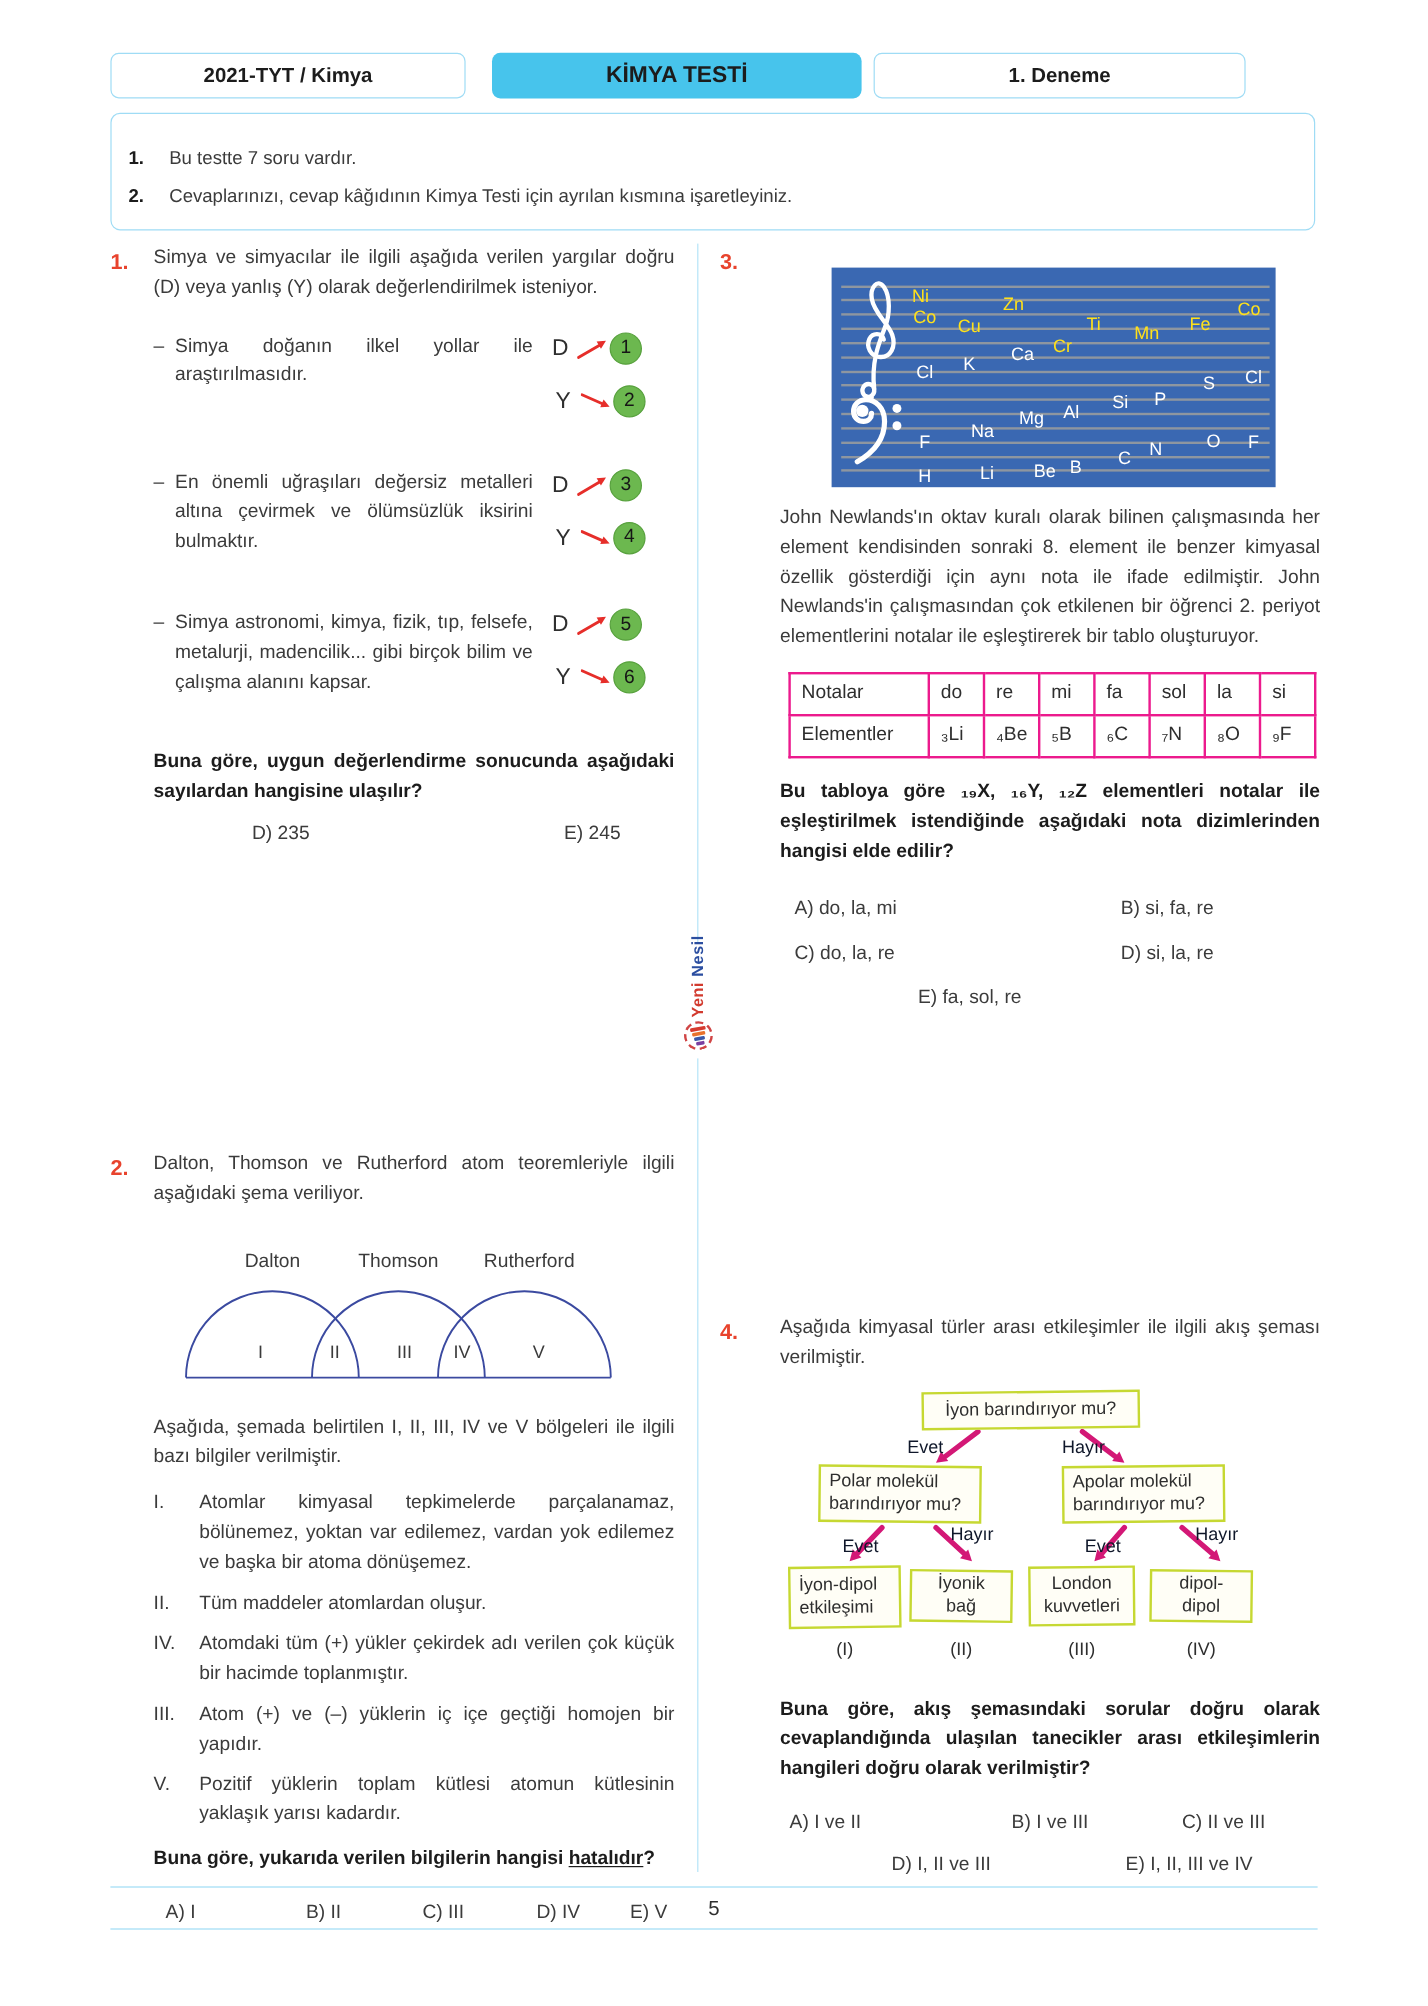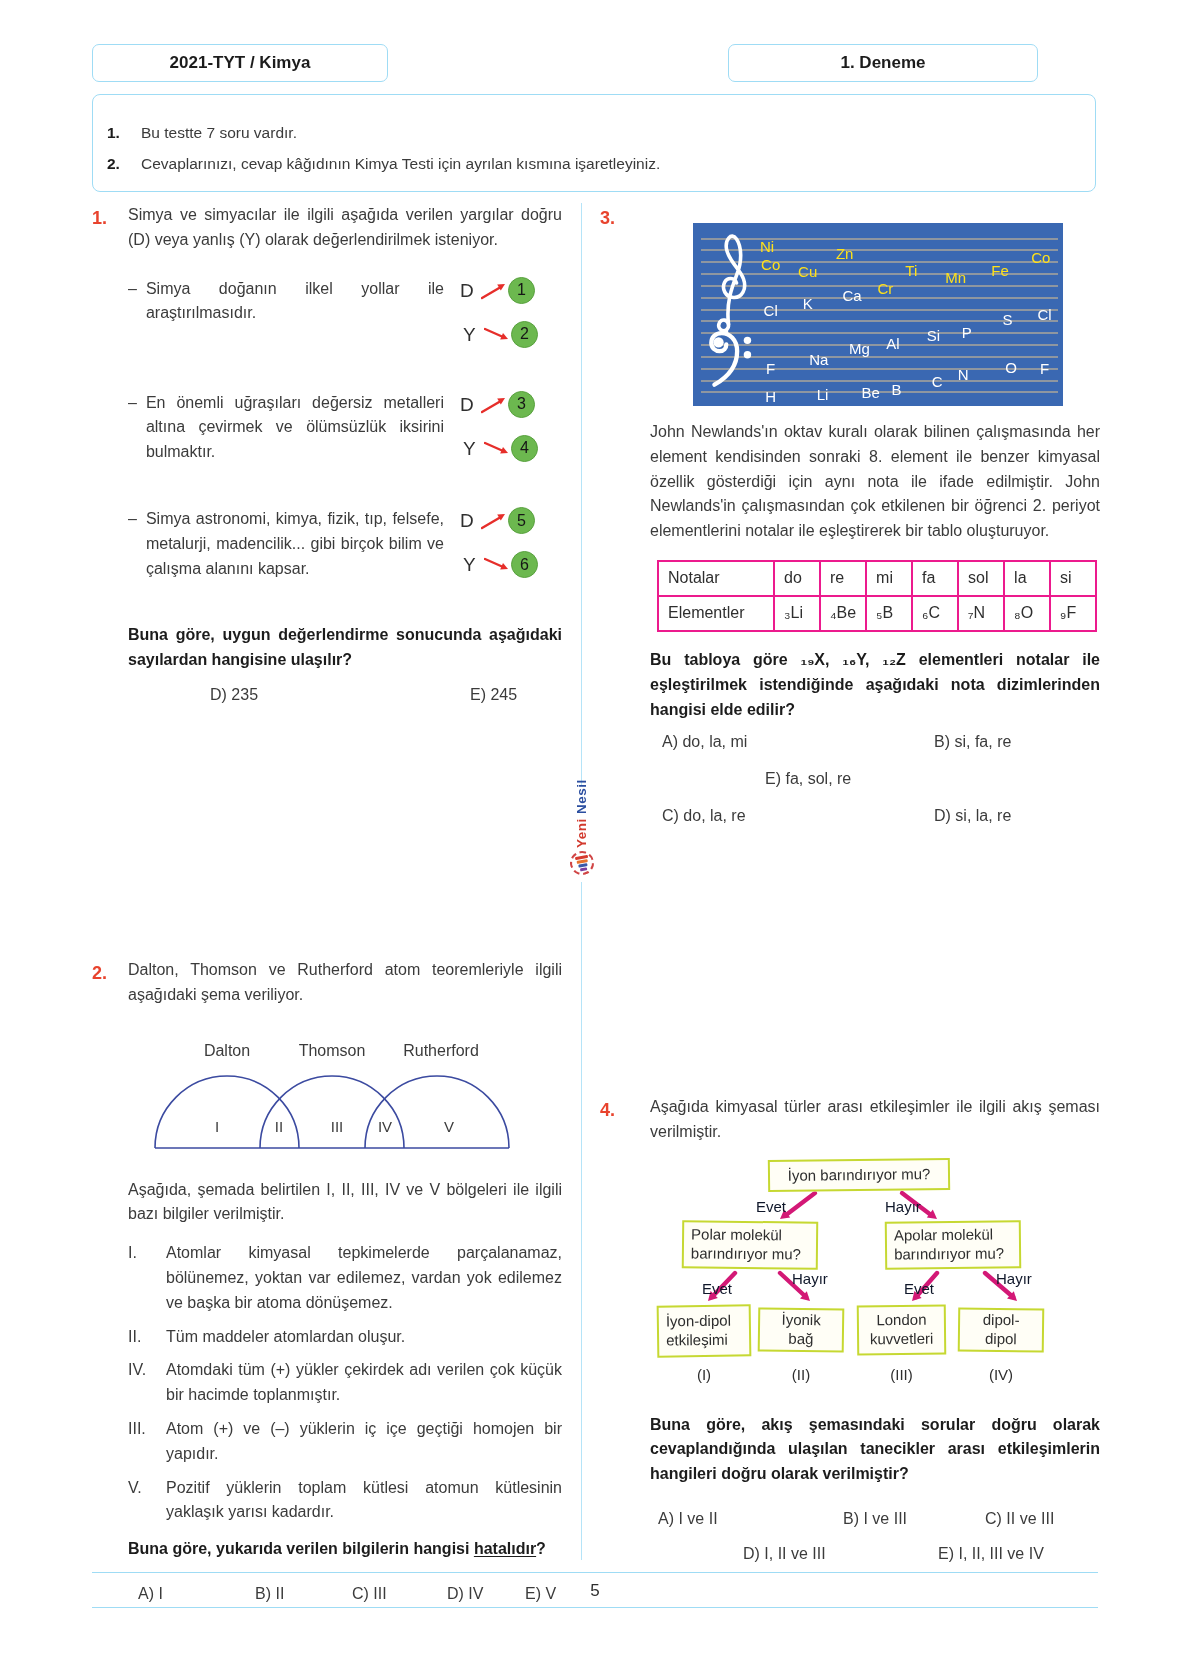--- a/index.html
+++ b/index.html
@@ -82,20 +82,23 @@
   .b3{width:9px;background:#3a58a8;}
   .b4{width:7px;background:#7a3fa0;}
 </style>
 </head>
 <body>
 
 <div class="page">
 
   <div class="hbox hbox-left">
       <span>2021-TYT / Kimya</span>
+    </div>
+  <div class="hbox hbox-center">
+      <span>KİMYA TESTİ</span>
     </div>
   <div class="hbox hbox-right">
       <span>1. Deneme</span>
     </div>
 
   <div class="instructions">
     <div class="instr-row">
       <span class="instr-num">1.</span>
       <span>Bu testte 7 soru vardır.</span>
     </div>
@@ -352,30 +355,30 @@
           <td class="cn">₆C</td>
           <td class="cn">₇N</td>
           <td class="cn">₈O</td>
           <td class="cn">₉F</td>
         </tr>
       </tbody>
         </table>
 
       <div class="qtext-r qbold" style="margin-top:16px;">Bu tabloya göre ₁₉X, ₁₆Y, ₁₂Z elementleri notalar ile eşleştirilmek istendiğinde aşağıdaki nota dizimlerinden hangisi elde edilir?</div>
 
-      <div class="opt-row" style="padding-left:62px;margin-top:8px;align-items:flex-end;">
+      <div class="opt-row" style="padding-left:62px;margin-top:24px;align-items:flex-end;">
         <span class="opt" style="width:272px;">A) do, la, mi</span>
         <span class="opt">B) si, fa, re</span>
-      </div>
-      <div class="opt-row" style="padding-left:165px;margin-top:12px;">
-        <span class="opt">E) fa, sol, re</span>
       </div>
       <div class="opt-row" style="padding-left:62px;margin-top:12px;">
         <span class="opt" style="width:272px;">C) do, la, re</span>
         <span class="opt">D) si, la, re</span>
+      </div>
+      <div class="opt-row" style="padding-left:165px;margin-top:12px;">
+        <span class="opt">E) fa, sol, re</span>
       </div>
     </div>
 
     <div class="question" style="top:892px;">
       <span class="qnum">4.</span>
       <div class="qtext-r">Aşağıda kimyasal türler arası etkileşimler ile ilgili akış şeması verilmiştir.</div>
 
       <div class="flow">
         <svg class="flow-arrows" width="420" height="242" viewBox="0 0 420 242">
           <line x1="175" y1="38" x2="146" y2="60" stroke="#d31876" stroke-width="4.4" stroke-linecap="round"></line>

